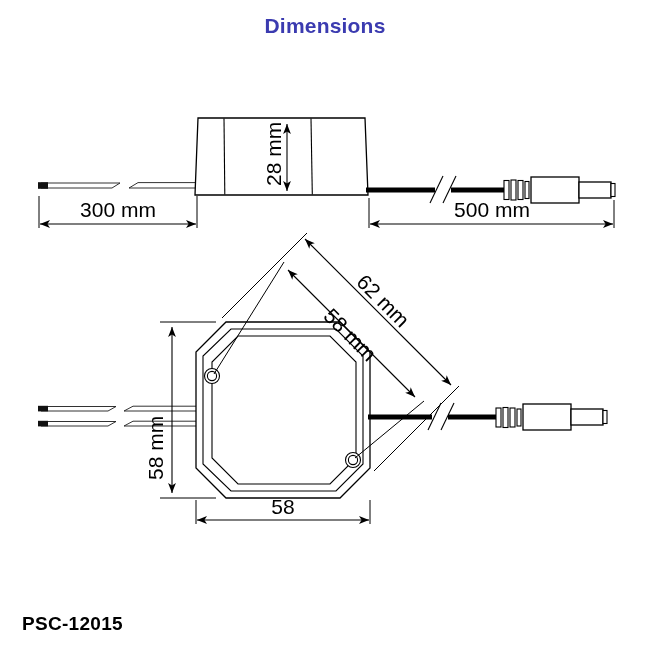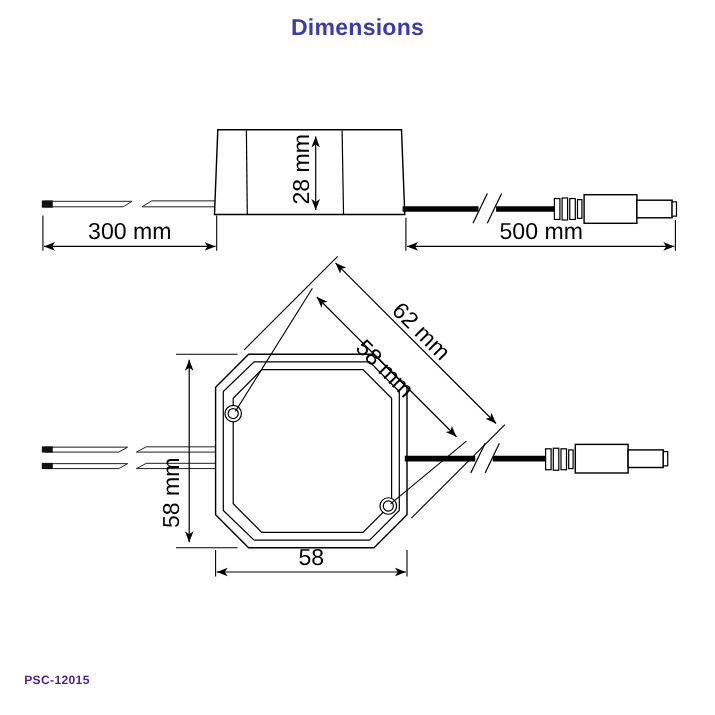--- a/index.html
+++ b/index.html
@@ -33,23 +33,23 @@
     font-weight: bold;
     color: #3b3bb0;
     letter-spacing: 0.2px;
     user-select: none;
   }
   #footer-code {
     position: absolute;
     left: 22px;
     top: 613px;
     font-family: "Liberation Sans", sans-serif;
-    font-size: 11px;
+    font-size: 19px;
     font-weight: bold;
-    color: #4c1d95;
+    color: #000000;
     letter-spacing: 0.3px;
     user-select: none;
   }
   svg.draw {
     position: absolute;
     left: 0;
     top: 0;
     width: 650px;
     height: 650px;
     overflow: visible;

